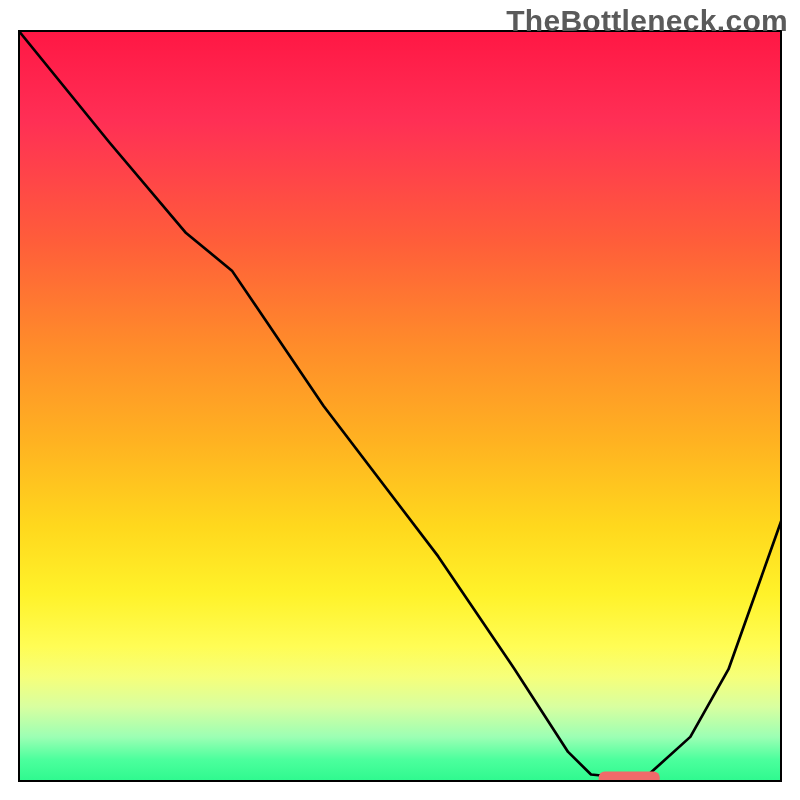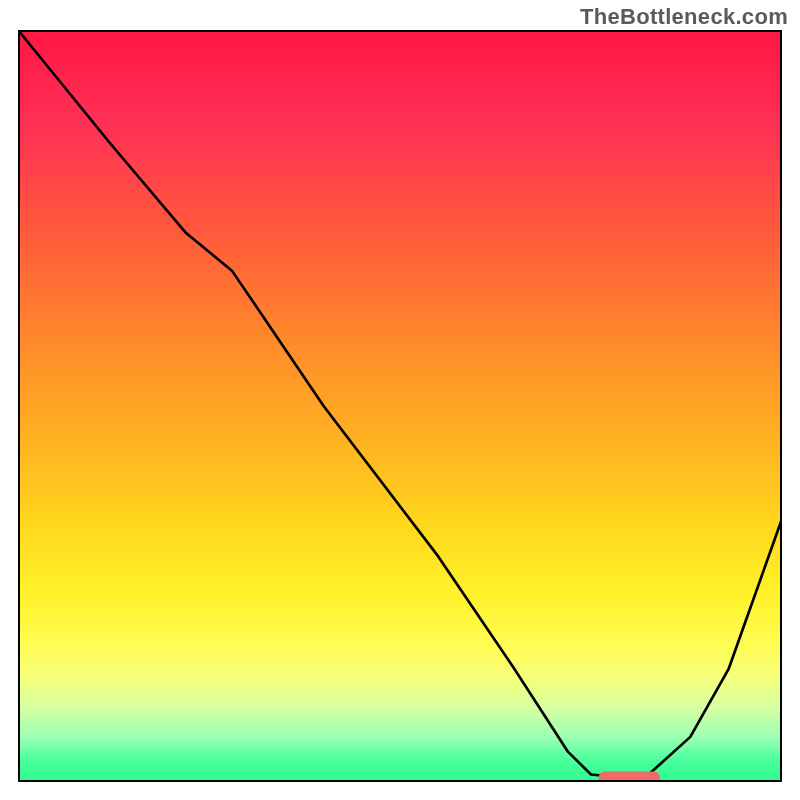--- a/index.html
+++ b/index.html
@@ -8,21 +8,21 @@
     width: 800px;
     height: 800px;
     background: #ffffff;
     font-family: Arial, Helvetica, sans-serif;
     overflow: hidden;
   }
   .watermark {
     position: absolute;
     top: 4px;
     right: 12px;
-    font-size: 22px;
+    font-size: 30px;
     font-weight: bold;
     color: #5a5a5a;
     letter-spacing: 0.3px;
     z-index: 10;
   }
   .plot-area {
     position: absolute;
     top: 30px;
     left: 18px;
     width: 764px;

